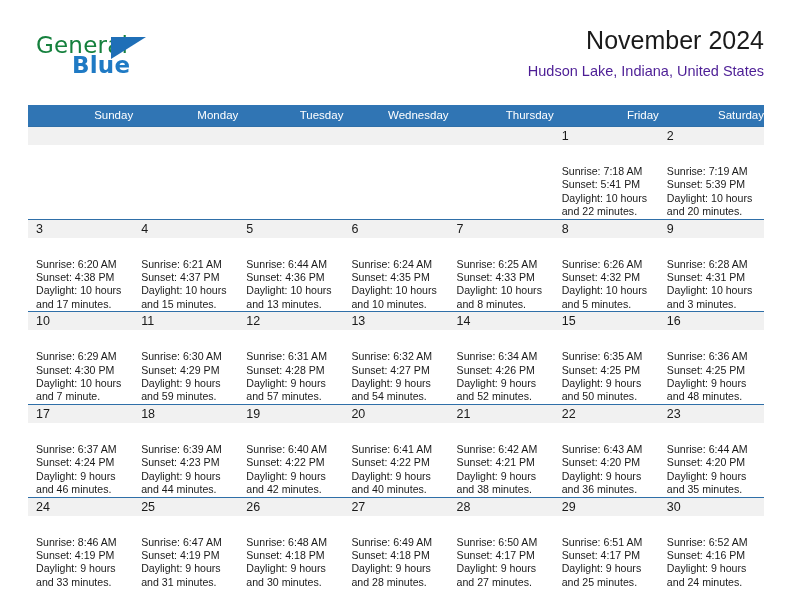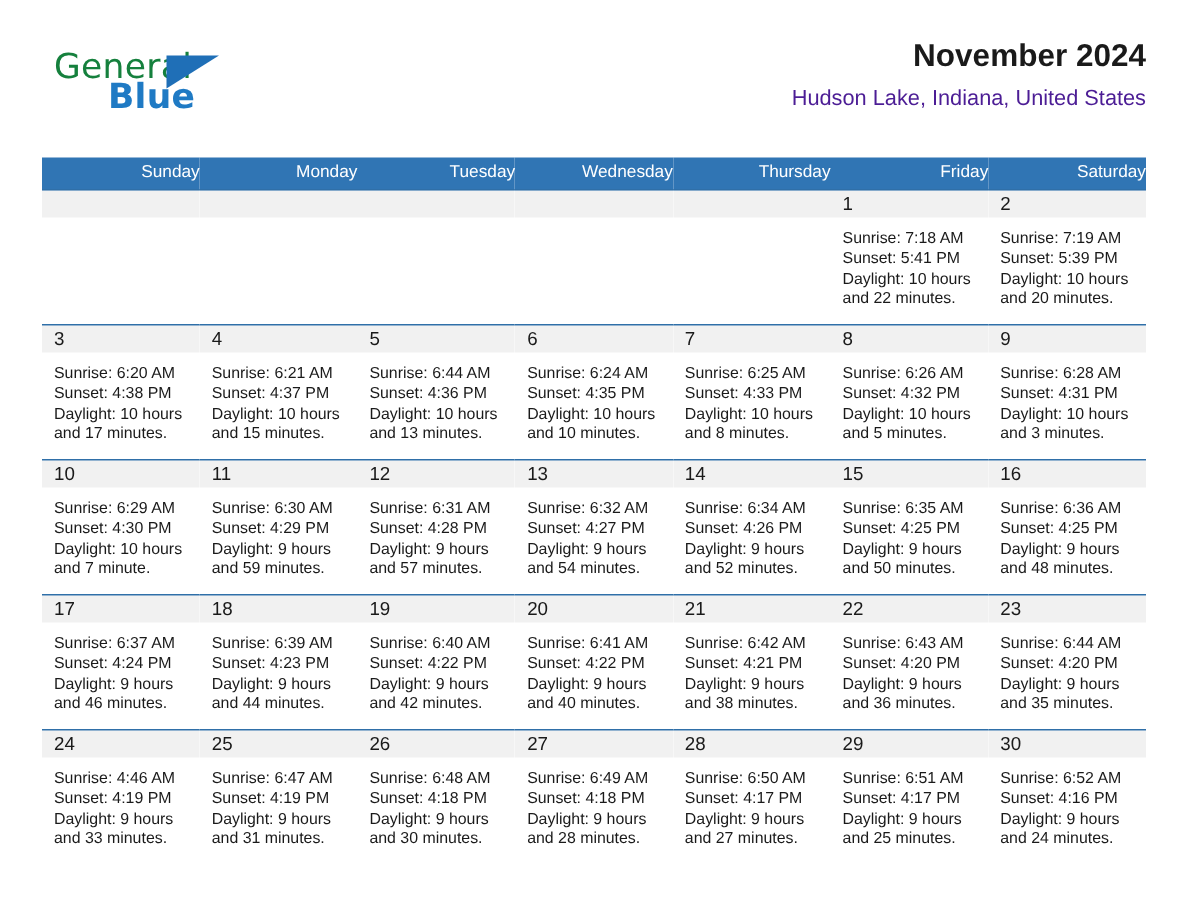--- a/index.html
+++ b/index.html
@@ -68,22 +68,22 @@
     border-bottom: 22px solid transparent;
   }
 
   .title-block {
     position: absolute;
     right: 0;
     top: 0;
     text-align: right;
   }
   .cal-title {
-    font-size: 21px;
-    font-weight: 700;
+    font-size: 25px;
+    font-weight: 400;
     color: #1a1a1a;
     line-height: 1.15;
     white-space: nowrap;
   }
   .cal-subtitle {
     margin-top: 8px;
     font-size: 14.5px;
     font-weight: 400;
     color: #4c1d95;
     line-height: 1.15;
@@ -135,21 +135,21 @@
     line-height: 18px;
     font-size: 12.5px;
     color: #1a1a1a;
     padding-left: 8px;
     box-sizing: border-box;
   }
   .cell.empty .daynum {
     background: #f1f1f1;
   }
   .details {
-    padding: 8px 6px 0 8px;
+    padding: 20px 6px 0 8px;
     font-size: 10.6px;
     line-height: 13.4px;
     color: #1a1a1a;
   }
   .details div { white-space: nowrap; }
   .details .daylight { white-space: normal; }
 </style>
 </head>
 <body>
 
@@ -444,21 +444,21 @@
                 <div class="daylight">Daylight: 9 hours and 35 minutes.</div>
               </div>
             </div>
           </td>
         </tr>
         <tr>
           <td>
             <div class="cell">
               <div class="daynum">24</div>
               <div class="details">
-                <div>Sunrise: 4:46 AM</div>
+                <div>Sunrise: 8:46 AM</div>
                 <div>Sunset: 4:19 PM</div>
                 <div class="daylight">Daylight: 9 hours and 33 minutes.</div>
               </div>
             </div>
           </td>
           <td>
             <div class="cell">
               <div class="daynum">25</div>
               <div class="details">
                 <div>Sunrise: 6:47 AM</div>

